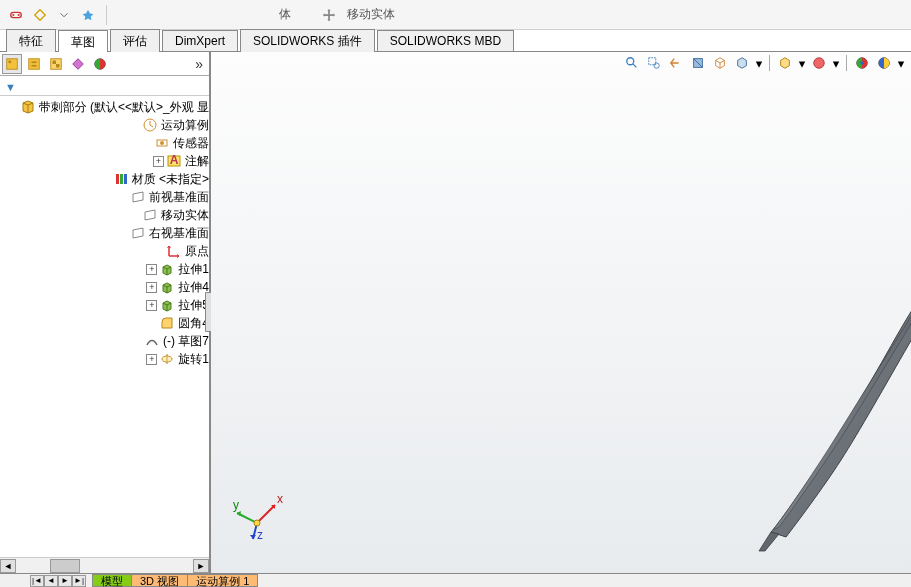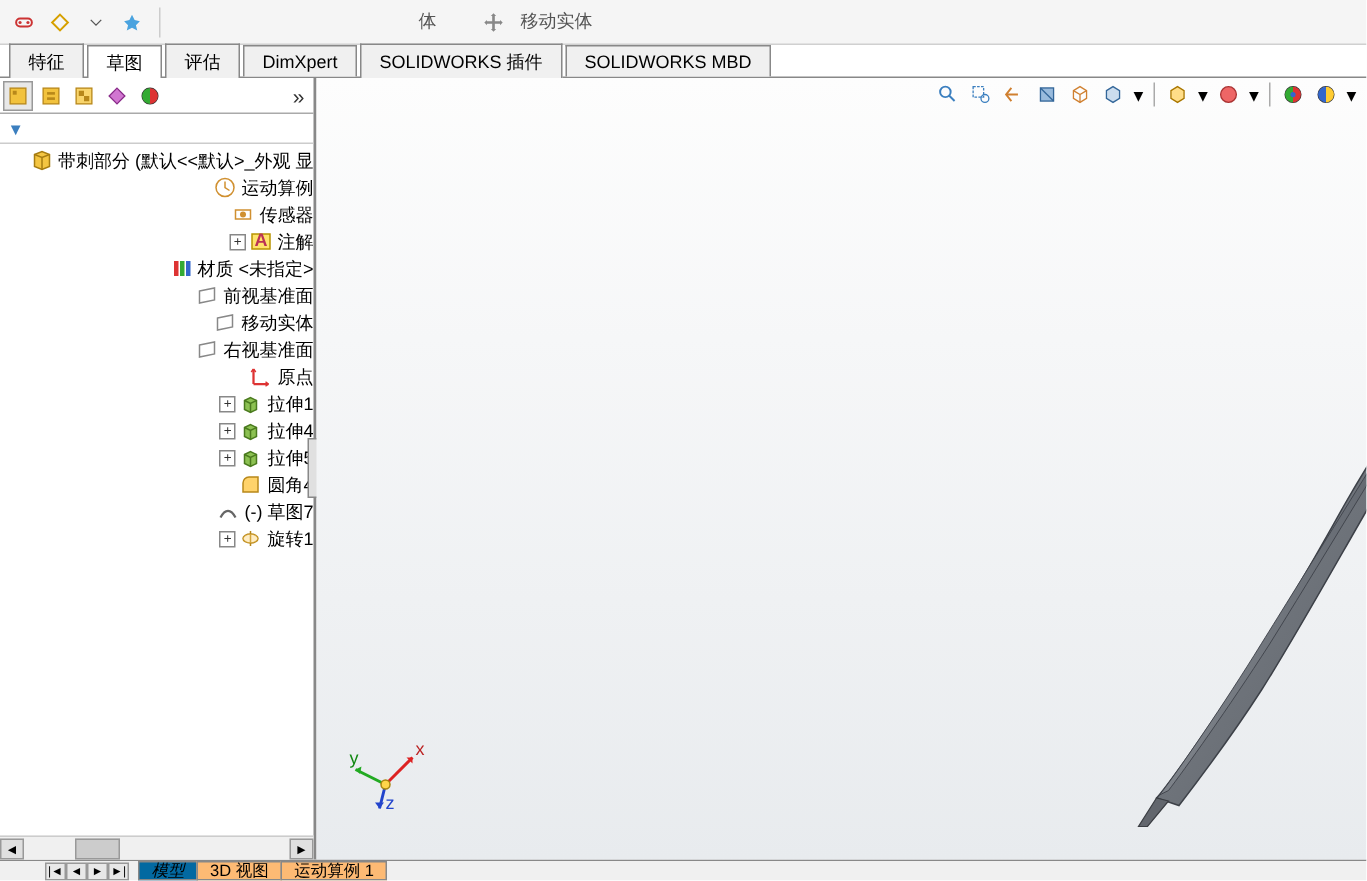--- a/index.html
+++ b/index.html
@@ -55,21 +55,21 @@
 .model { position: absolute; left: 350px; top: 80px; width: 460px; height: 420px; }
 
 
 .triad { position: absolute; left: 20px; bottom: 30px; width: 60px; height: 60px; }
 
 
 .bottom-bar { height: 14px; background: #f0f0f0; border-top: 1px solid #888; display: flex; align-items: center; padding-left: 30px; }
 .bottom-bar .nav { display: flex; gap: 0; margin-right: 6px; }
 .bottom-bar .nav .nbtn { width: 14px; height: 12px; border: 1px solid #999; background: #e8e8e8; font-size: 8px; text-align: center; line-height: 10px; }
 .bottom-bar .btab { border: 1px solid #888; padding: 0 8px; height: 13px; line-height: 12px; font-size: 11px; background: #fdba74; margin-right: -1px; }
-.bottom-bar .btab.active { background: #0369a1; font-style: italic; }
+.bottom-bar .btab.active { background: #84cc16; }
 
 
 svg.i { width: 14px; height: 14px; }
 svg.i16 { width: 16px; height: 16px; }
 </style>
 </head>
 <body>
 
 <div class="top-toolbar">
   <span class="btn">

